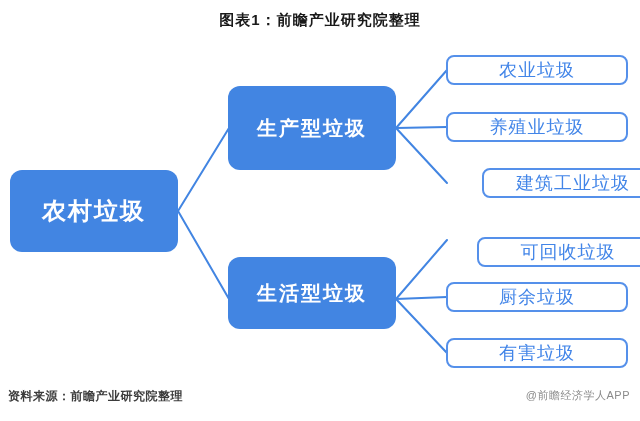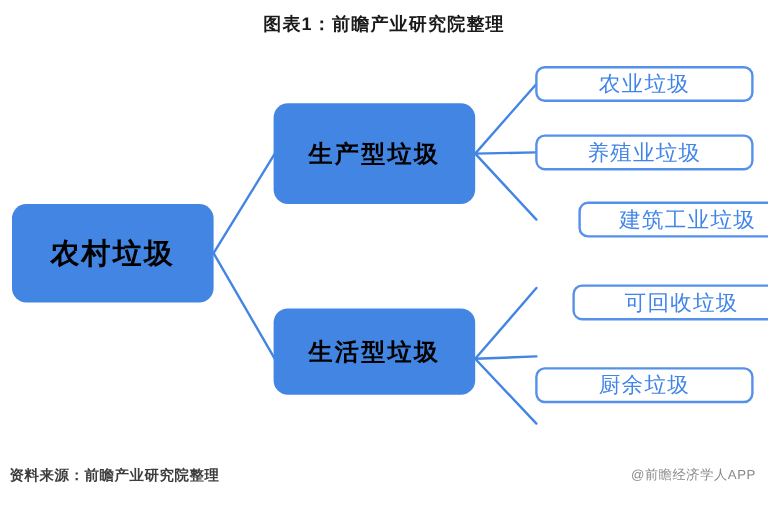--- a/index.html
+++ b/index.html
@@ -36,21 +36,21 @@
   .node {
     position: absolute;
     display: flex;
     align-items: center;
     justify-content: center;
     box-sizing: border-box;
     text-align: center;
   }
   .node.filled {
     background: #4285e2;
-    color: #000000;
+    color: #ffffff;
     border-radius: 12px;
     font-weight: 600;
     letter-spacing: 2px;
   }
   .node.outline {
     background: #ffffff;
     border: 2px solid #5590ea;
     border-radius: 8px;
     color: #4285e8;
     font-size: 18px;
@@ -60,21 +60,21 @@
     left: 10px; top: 170px; width: 168px; height: 82px;
     font-size: 24px;
   }
   .node.branch-0 { left: 228px; top: 86px;  width: 168px; height: 84px; font-size: 20px; }
   .node.branch-1 { left: 228px; top: 257px; width: 168px; height: 72px; font-size: 20px; }
   .node.leaf { left: 446px; width: 182px; height: 30px; }
   .leaf-0 { top: 55px; }
   .leaf-1 { top: 112px; }
   .leaf-2 { top: 168px; margin-left: 36px; }
   .leaf-3 { top: 237px; margin-left: 31px; }
-  .leaf-4 { top: 282px; margin-top: 24px; }
+  .leaf-4 { top: 282px; }
   .leaf-5 { top: 338px; }
   .footer-source {
     position: absolute;
     left: 8px;
     top: 388px;
     font-size: 12px;
     font-weight: bold;
     color: #3c3c3c;
     letter-spacing: 0.5px;
   }
@@ -116,18 +116,19 @@
   <div class="node outline leaf leaf-1">养殖业垃圾</div>
 
   <div class="node outline leaf leaf-0">农业垃圾</div>
 
   <div class="node outline leaf leaf-2">建筑工业垃圾</div>
 
   <div class="node outline leaf leaf-3">可回收垃圾</div>
 
   <div class="node outline leaf leaf-4">厨余垃圾</div>
 
+  <div class="node outline leaf leaf-5">有害垃圾</div>
 
   <div class="footer-source">资料来源：前瞻产业研究院整理</div>
 
   <div class="footer-watermark">@前瞻经济学人APP</div>
 
 </div>
 
 </body></html>

